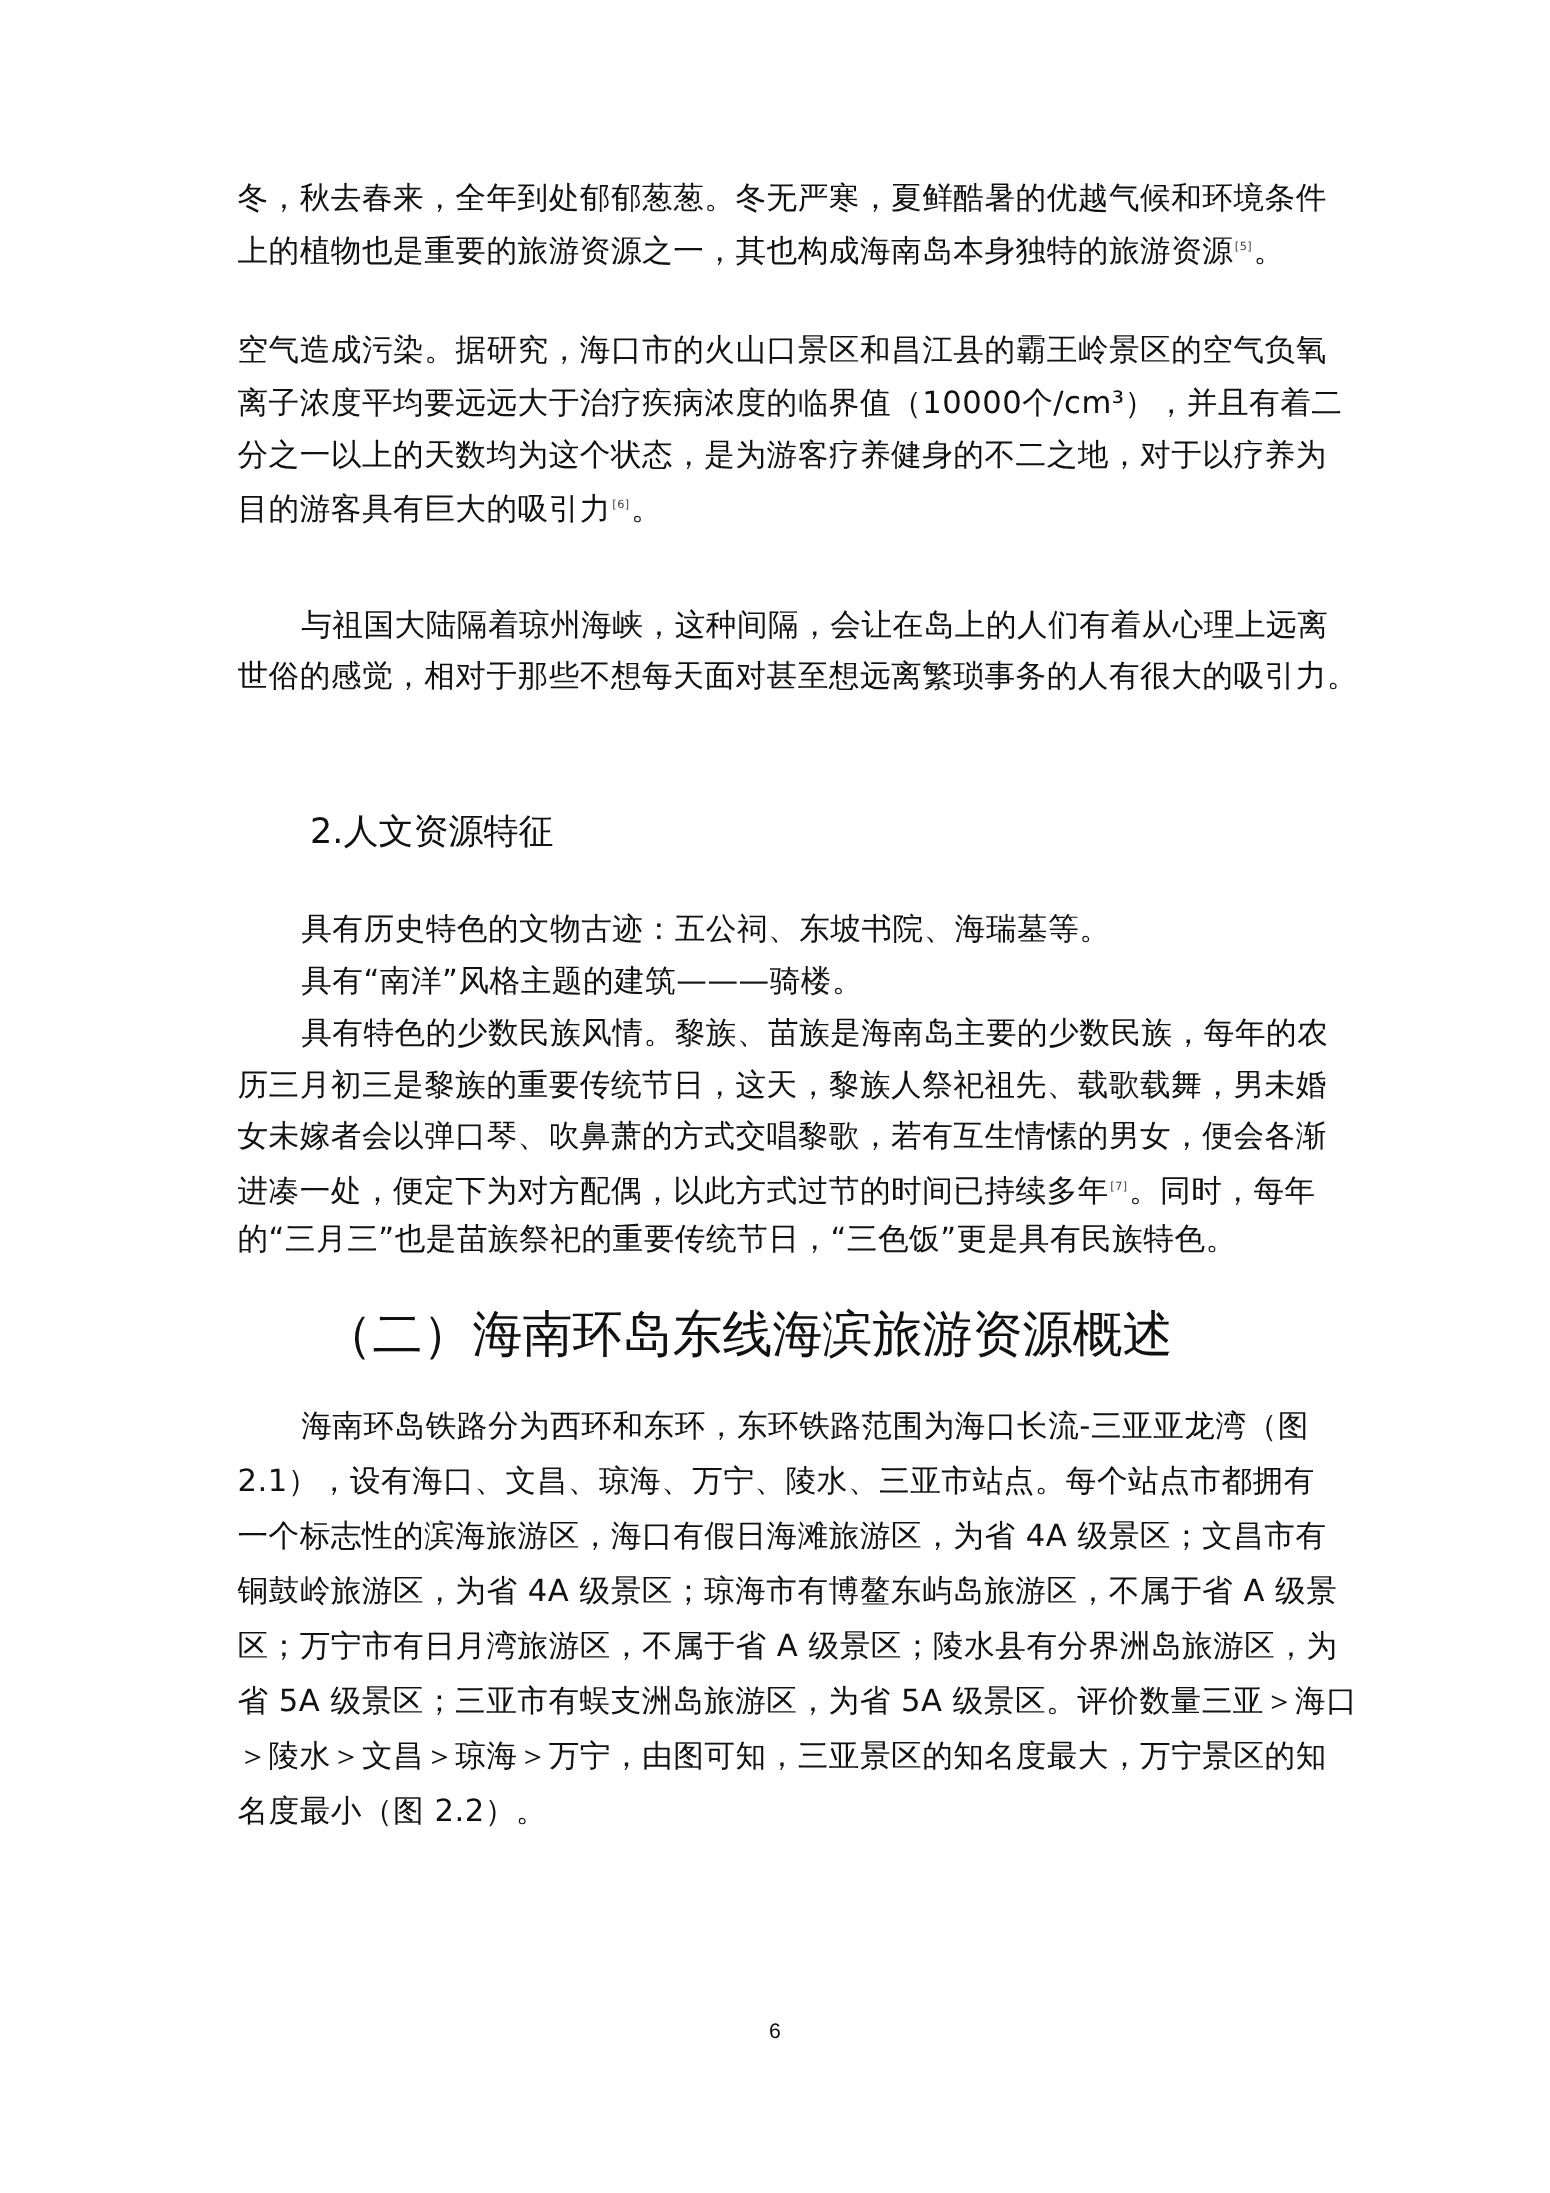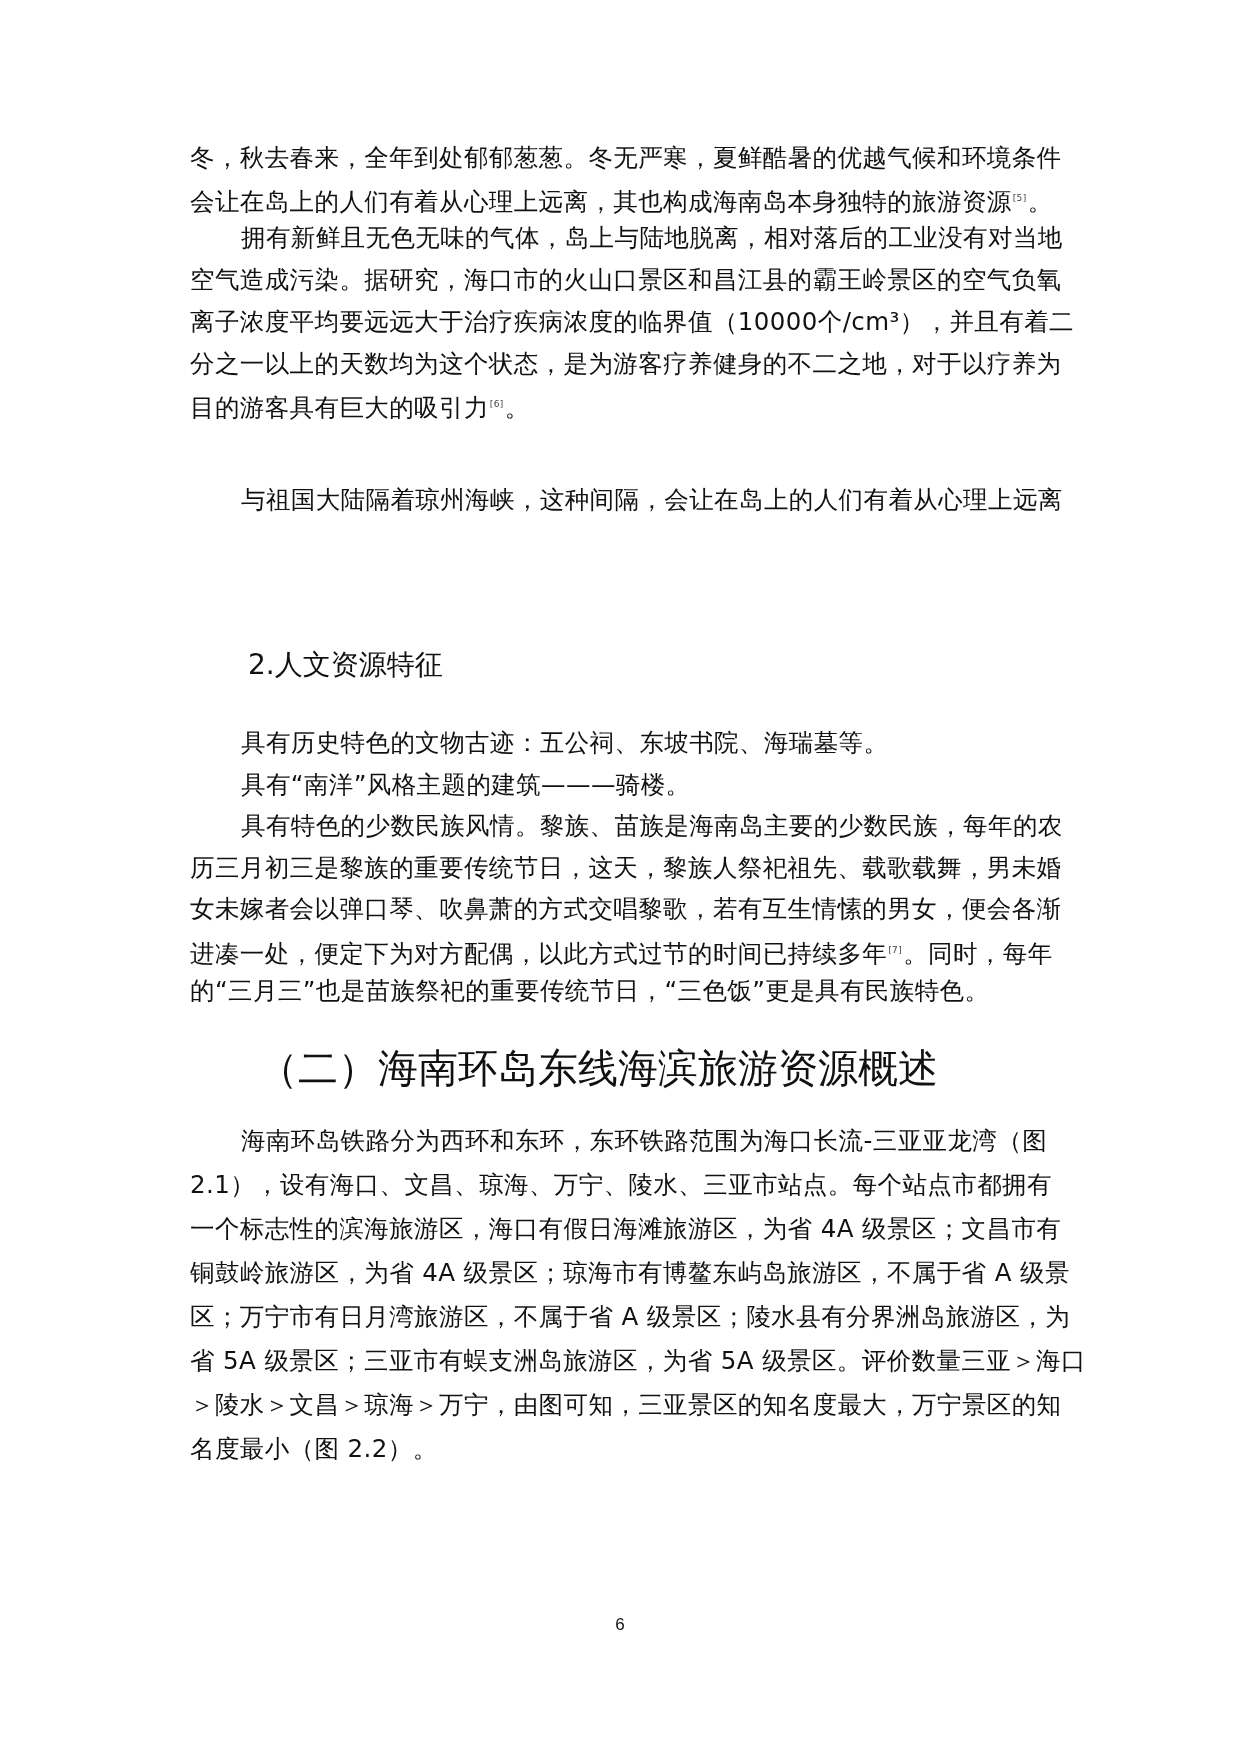--- a/index.html
+++ b/index.html
@@ -13,29 +13,29 @@
   sup { font-size:9px; color:#444; vertical-align:super; margin:0 1px; }
   .pagenum { position:absolute; top:1615px; left:0; width:1240px; text-align:center;
              font-size:17px; font-family:"Liberation Sans", sans-serif; }
 </style>
 </head>
 <body>
 
 <div class="page">
 
   <div class="line" style="top:143px">冬，秋去春来，全年到处郁郁葱葱。冬无严寒，夏鲜酷暑的优越气候和环境条件</div>
-  <div class="line" style="top:183px"><span>会让在岛上的人们有着从心理上远离，其也构成海南岛本身独特的旅游资源</span><sup>[5]</sup><span>。</span></div>
+  <div class="line" style="top:183px"><span>上的植物也是重要的旅游资源之一，其也构成海南岛本身独特的旅游资源</span><sup>[5]</sup><span>。</span></div>
 
-  <div class="line indent" style="top:223px">拥有新鲜且无色无味的气体，岛上与陆地脱离，相对落后的工业没有对当地</div>
   <div class="line" style="top:265px">空气造成污染。据研究，海口市的火山口景区和昌江县的霸王岭景区的空气负氧</div>
   <div class="line" style="top:307px">离子浓度平均要远远大于治疗疾病浓度的临界值（10000个/cm³），并且有着二</div>
   <div class="line" style="top:349px">分之一以上的天数均为这个状态，是为游客疗养健身的不二之地，对于以疗养为</div>
   <div class="line" style="top:389px"><span>目的游客具有巨大的吸引力</span><sup>[6]</sup><span>。</span></div>
 
   <div class="line indent" style="top:485px">与祖国大陆隔着琼州海峡，这种间隔，会让在岛上的人们有着从心理上远离</div>
+  <div class="line" style="top:526px">世俗的感觉，相对于那些不想每天面对甚至想远离繁琐事务的人有很大的吸引力。</div>
 
   <div class="h3" style="top:648px">2.人文资源特征</div>
 
   <div class="line indent" style="top:728px">具有历史特色的文物古迹：五公祠、东坡书院、海瑞墓等。</div>
   <div class="line indent" style="top:811px">具有特色的少数民族风情。黎族、苗族是海南岛主要的少数民族，每年的农</div>
 
   <div class="line indent" style="top:770px">具有“南洋”风格主题的建筑———骑楼。</div>
   <div class="line" style="top:853px">历三月初三是黎族的重要传统节日，这天，黎族人祭祀祖先、载歌载舞，男未婚</div>
   <div class="line" style="top:894px">女未嫁者会以弹口琴、吹鼻萧的方式交唱黎歌，若有互生情愫的男女，便会各渐</div>
   <div class="line" style="top:935px"><span>进凑一处，便定下为对方配偶，以此方式过节的时间已持续多年</span><sup>[7]</sup><span>。同时，每年</span></div>

